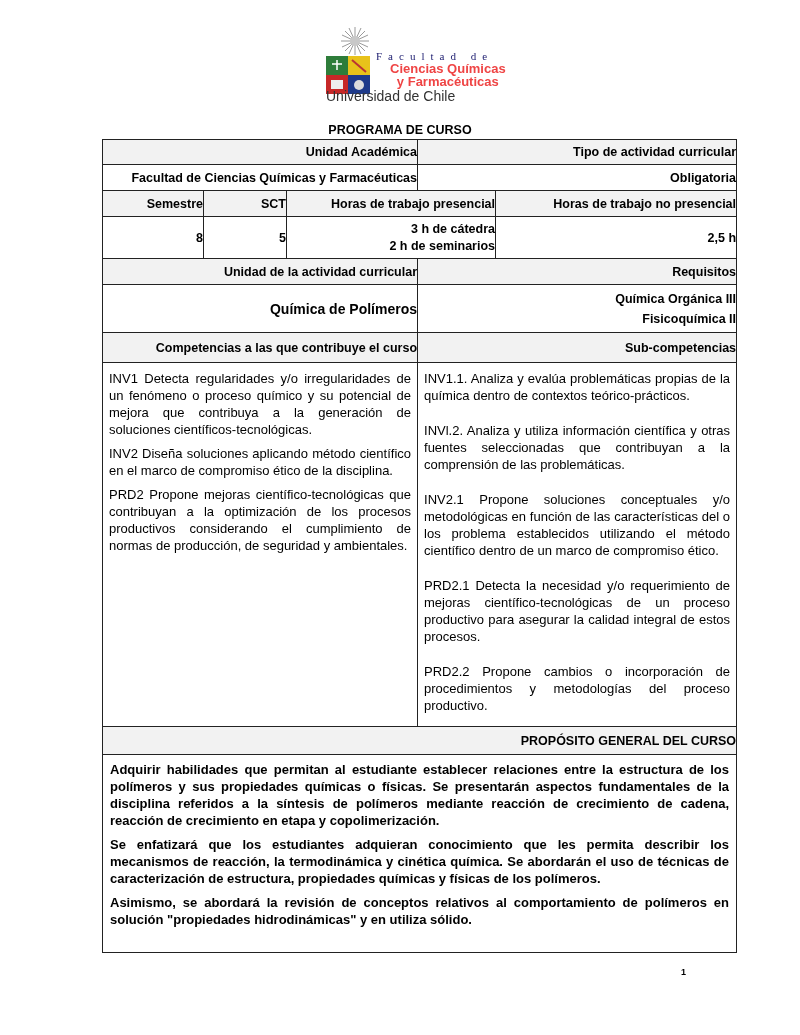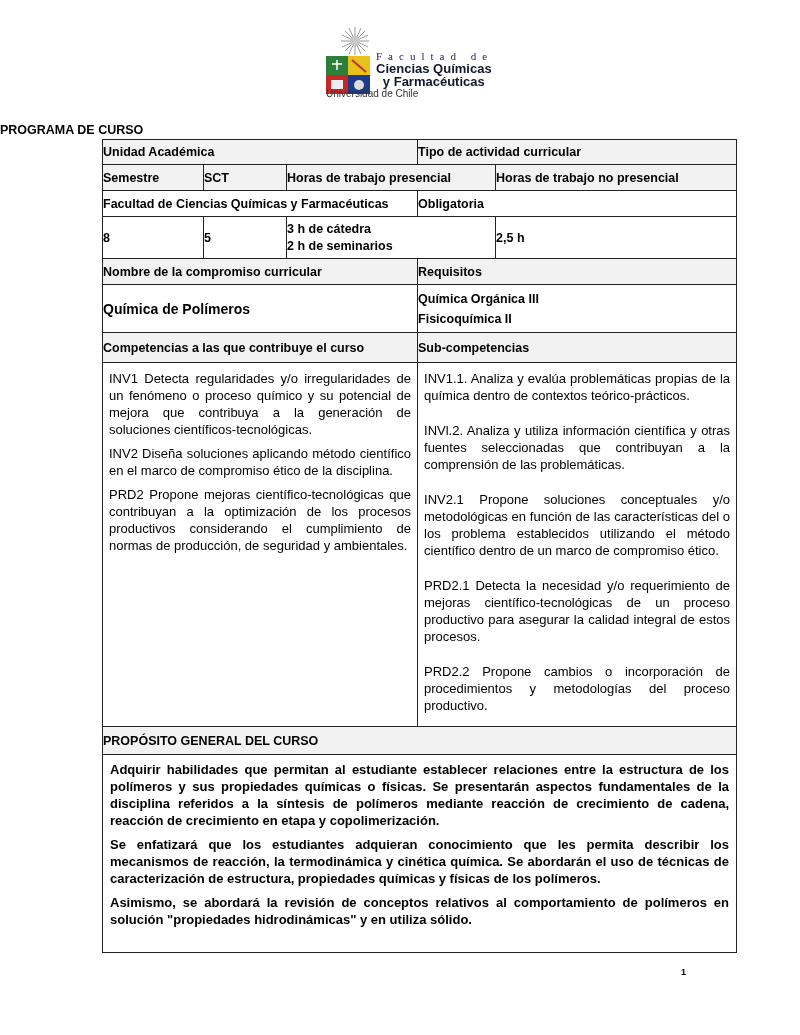--- a/index.html
+++ b/index.html
@@ -1,25 +1,25 @@
 <!DOCTYPE html>
 <html><head>
 <meta charset="utf-8">
 <style>
   html, body { margin:0; padding:0; background:#fff; }
   body { width:800px; height:1035px; position:relative; font-family:"Liberation Sans", sans-serif; color:#000; overflow:hidden; }
   .logo { position:absolute; left:322px; top:26px; width:160px; height:76px;text-align:center; }
   .logo .star { position:absolute; left:18px; top:0; width:30px; height:30px; }
   .logo .shield { position:absolute; left:4px; top:30px; width:44px; height:38px; }
   .logo .t1 { position:absolute; left:54px; top:24px; font-family:"Liberation Serif", serif; font-size:11px; letter-spacing:6px; color:#1a1a6e; white-space:nowrap; }
-  .logo .t2 { position:absolute; left:54px; top:36px; font-family:"Liberation Sans", sans-serif; font-weight:bold; font-size:13px; color:#0f172a; white-space:nowrap; line-height:13px; }
-  .logo .t3 { position:absolute; left:4px; top:62px; font-family:"Liberation Sans", sans-serif; font-size:10px; color:#333; white-space:nowrap; }
-  .title { position:absolute; left:0; width:800px; top:123px; font-weight:bold; font-size:12.5px; }
+  .logo .t2 { position:absolute; left:68px; top:36px; font-family:"Liberation Sans", sans-serif; font-weight:bold; font-size:13px; color:#ef4444; white-space:nowrap; line-height:13px; }
+  .logo .t3 { position:absolute; left:4px; top:62px; font-family:"Liberation Sans", sans-serif; font-size:14px; color:#333; white-space:nowrap; }
+  .title { position:absolute; left:0; width:800px; top:123px; text-align:center; font-weight:bold; font-size:12.5px; }
   table { position:absolute; left:102px; top:139px; width:634px; border-collapse:collapse; table-layout:fixed; font-size:12.5px; }
-  td { border:1.3px solid #222; padding:0; text-align:left; vertical-align:middle; }
+  td { border:1.3px solid #222; padding:0; text-align:right; vertical-align:middle; }
   .hdr { background:#f2f2f2; font-weight:bold; }
   .bold { font-weight:bold; }
   .big { font-size:14px; font-weight:bold;margin-left:9px; }
   .txt { text-align:justify; vertical-align:top; font-weight:normal; font-size:13px; line-height:17px; padding:7px 6px 6px 6px; }
   .txt p { margin:0 0 7px 0; }
   .sub p { margin:0 0 18px 0; }
   .purp { padding:6px 7px 8px 7px; }
   .purp p { margin:0 0 7px 0;font-weight:bold; }
   .pagenum { position:absolute; left:681px; top:967px; font-size:9px; font-weight:bold; }
 </style>
@@ -67,40 +67,40 @@
       <col style="width:131px">
       <col style="width:78px">
       <col style="width:241px">
   </colgroup>
   <tbody>
       <tr style="height:25px">
     <td colspan="3" class="hdr">Unidad Académica</td>
     <td colspan="2" class="hdr">Tipo de actividad curricular</td>
   </tr>
   <tr style="height:26px">
+    <td colspan="3" class="bold">Facultad de Ciencias Químicas y Farmacéuticas</td>
+    <td colspan="2" class="bold">Obligatoria</td>
+  </tr>
+  <tr style="height:26px">
     <td class="hdr">Semestre</td>
     <td class="hdr">SCT</td>
     <td colspan="2" class="hdr">Horas de trabajo presencial</td>
     <td class="hdr">Horas de trabajo no presencial</td>
-  </tr>
-  <tr style="height:26px">
-    <td colspan="3" class="bold">Facultad de Ciencias Químicas y Farmacéuticas</td>
-    <td colspan="2" class="bold">Obligatoria</td>
   </tr>
   <tr style="height:42px">
     <td class="bold">8</td>
     <td class="bold">5</td>
     <td colspan="2" class="bold" style="line-height:17px">
       <span>3 h de cátedra</span><br>
       <span>2 h de seminarios</span>
     </td>
     <td class="bold">2,5 h</td>
   </tr>
   <tr style="height:26px">
-    <td colspan="3" class="hdr">Nombre de la compromiso curricular</td>
+    <td colspan="3" class="hdr">Unidad de la actividad curricular</td>
     <td colspan="2" class="hdr">Requisitos</td>
   </tr>
   <tr style="height:48px">
     <td colspan="3" class="big">Química de Polímeros</td>
     <td colspan="2" class="bold" style="line-height:20px">
       <span>Química Orgánica III</span><br>
       <span>Fisicoquímica II</span>
     </td>
   </tr>
   <tr style="height:30px">

